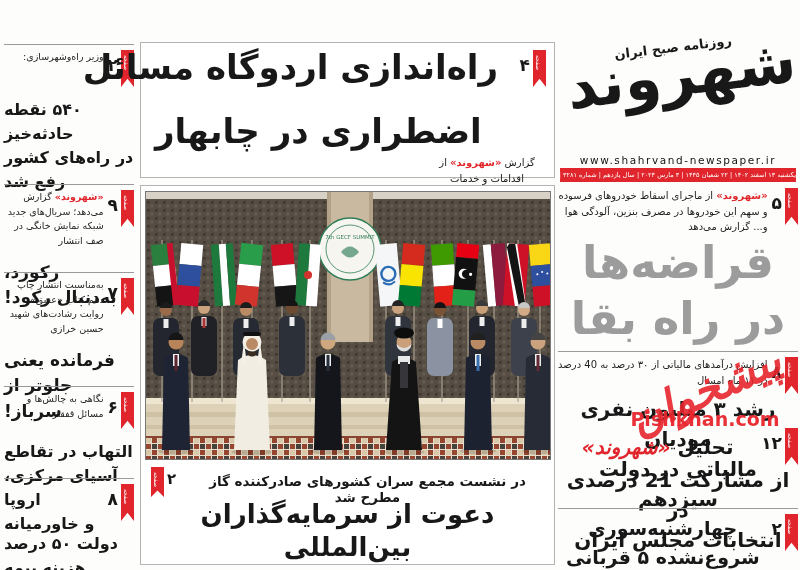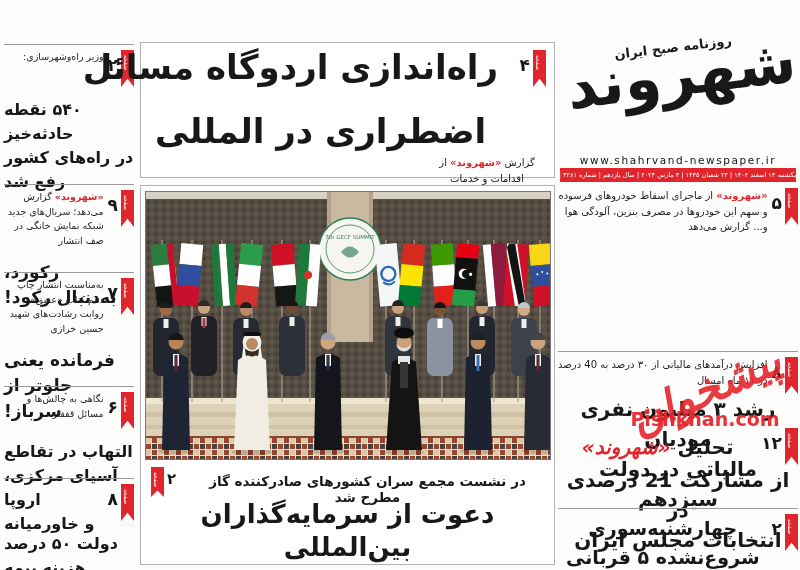--- a/index.html
+++ b/index.html
@@ -167,21 +167,21 @@
         <span class="rl">صفحه</span>
       </span>
     <span class="num">۴</span>
   </span>
   <div class="lead-h1">راه‌اندازی اردوگاه مسائل</div>
   <div class="lead-kicker">
     <span>گزارش</span>
     <span class="brand-red">«شهروند»</span>
     <span>از اقدامات و خدمات هلال‌احمر در سیلاب و آبگرفتگی در سیستان‌وبلوچستان</span>
   </div>
-  <div class="lead-h2">اضطراری در المللی</div>
+  <div class="lead-h2">اضطراری در چابهار</div>
 </div>
 
 <div class="photo-box">
   <div class="photo-frame">
     <svg width="404" height="267" viewBox="0 0 404 267" xmlns="http://www.w3.org/2000/svg">
       <defs>
         <pattern id="wall" width="8" height="8" patternUnits="userSpaceOnUse">
           <rect width="8" height="8" fill="#564e44"></rect>
           <rect x="1" y="1" width="2.6" height="2.6" fill="#3e382f"></rect>
           <rect x="4.6" y="4.6" width="2.6" height="2.6" fill="#695f50"></rect>
@@ -437,20 +437,22 @@
   <div class="rc-item" style="top:188px;height:160px;">
     <div class="rc-head">
       <span class="badge">
         <span class="ribbon">
             <span class="rl">صفحه</span>
           </span>
         <span class="num">۵</span>
       </span>
       <span class="kicker"><span class="brand-red">«شهروند»</span> <span>از ماجرای اسقاط خودروهای فرسوده و سهم این خودروها در مصرف بنزین، آلودگی هوا و... گزارش می‌دهد</span></span>
     </div>
+    <div class="rc-headline-gray pre">قراضه‌ها
+در راه بقا</div>
   </div>
 
   <div class="rc-item rule-top" style="top:351px;height:72px;">
     <div class="rc-head">
       <span class="badge">
         <span class="ribbon">
             <span class="rl">صفحه</span>
           </span>
         <span class="num">۸</span>
       </span>

